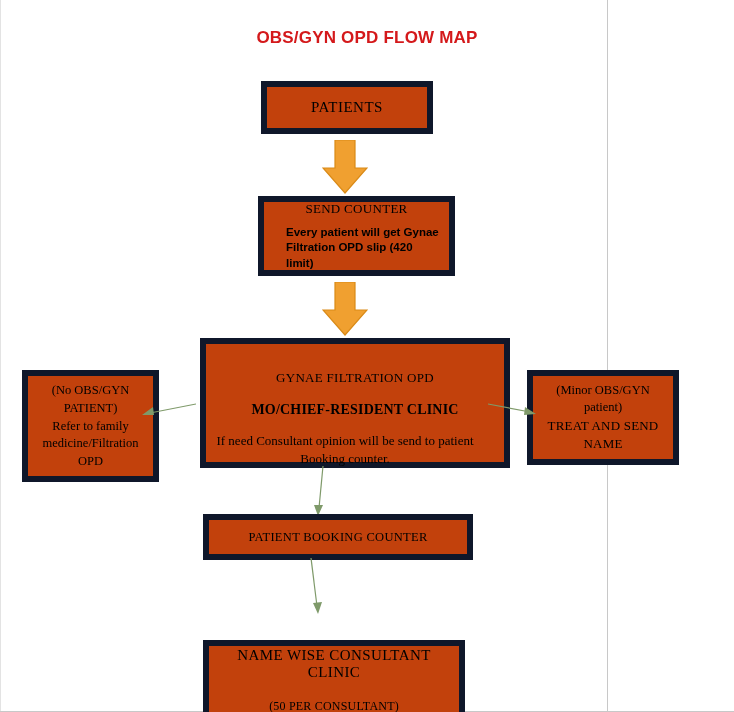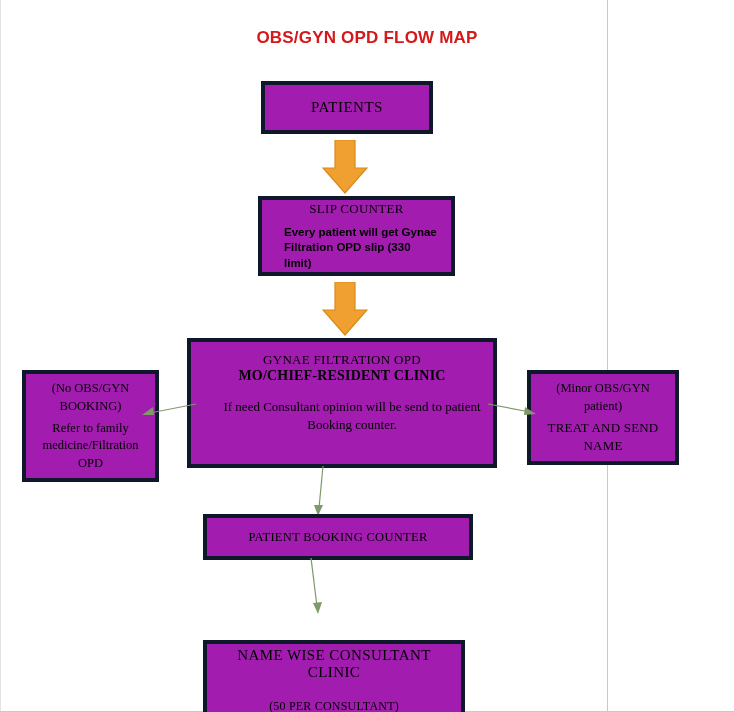--- a/index.html
+++ b/index.html
@@ -54,26 +54,26 @@
     text-align: center;
     font-family: "Liberation Sans", sans-serif;
     font-weight: bold;
     font-size: 17px;
     color: #d4191b;
     letter-spacing: 0.2px;
   }
 
   .box {
     position: absolute;
-    background: #a21caf;
-    border: 4px solid #0f172a;
+    background: #c2410c;
+    border: 6px solid #0f172a;
     box-sizing: border-box;
     display: flex;
     flex-direction: column;
-    align-items: flex-start;
+    align-items: flex-end;
     justify-content: center;
     text-align: center;
     font-family: "Liberation Serif", serif;
     color: #000000;
   }
   .box .line {
     display: block;
     width: 100%;
   }
 
@@ -104,36 +104,37 @@
     font-weight: bold;
     font-size: 11.5px;
     line-height: 1.35;
     text-align: left;
     width: 100%;
     padding-left: 12px;
     box-sizing: border-box;
   }
 
   #box-gynae {
-    left: 187px;
+    left: 200px;
     top: 338px;
     width: 310px;
     height: 130px;
-    padding: 0 8px;
+    padding: 16px 8px;
     justify-content: flex-start;
   }
   #box-gynae .hdr {
     font-size: 13px;
     letter-spacing: 0.3px;
     margin-top: 10px;
   }
   #box-gynae .strong {
     font-family: "Liberation Serif", serif;
     font-weight: bold;
     font-size: 14px;
+    margin-top: 16px;
     letter-spacing: 0.2px;
   }
   #box-gynae .note {
     font-size: 13px;
     line-height: 1.35;
     margin-top: 14px;
     padding: 0 10px;
   }
 
   #box-left {
@@ -226,38 +227,38 @@
     <span class="line">PATIENTS</span>
   </div>
 
   <div class="fat-arrow" id="arrow-1">
     <svg width="46" height="54" viewBox="0 0 46 54" xmlns="http://www.w3.org/2000/svg">
       <polygon points="13,0 33,0 33,28 45,28 23,53 1,28 13,28" fill="#f0a030" stroke="#d98a17" stroke-width="1.2"></polygon>
     </svg>
   </div>
 
   <div class="box" id="box-slip">
-    <span class="hdr line">SLIP COUNTER</span>
-    <span class="sub line">Every patient will get Gynae Filtration OPD slip (330 limit)</span>
+    <span class="hdr line">SEND COUNTER</span>
+    <span class="sub line">Every patient will get Gynae Filtration OPD slip (420 limit)</span>
   </div>
 
   <div class="fat-arrow" id="arrow-2">
     <svg width="46" height="54" viewBox="0 0 46 54" xmlns="http://www.w3.org/2000/svg">
       <polygon points="13,0 33,0 33,28 45,28 23,53 1,28 13,28" fill="#f0a030" stroke="#d98a17" stroke-width="1.2"></polygon>
     </svg>
   </div>
 
   <div class="box" id="box-gynae">
     <span class="hdr line">GYNAE FILTRATION OPD</span>
     <span class="strong line">MO/CHIEF-RESIDENT CLINIC</span>
     <span class="note line">If need Consultant opinion will be send to patient Booking counter.</span>
   </div>
 
   <div class="box" id="box-left">
-    <span class="line">(No OBS/GYN BOOKING)</span>
+    <span class="line">(No OBS/GYN PATIENT)</span>
     <span class="gap"></span>
     <span class="line">Refer to family medicine/Filtration OPD</span>
   </div>
 
   <div class="box" id="box-right">
     <span class="line">(Minor OBS/GYN patient)</span>
     <span class="gap"></span>
     <span class="caps line">TREAT AND SEND NAME</span>
   </div>
 

